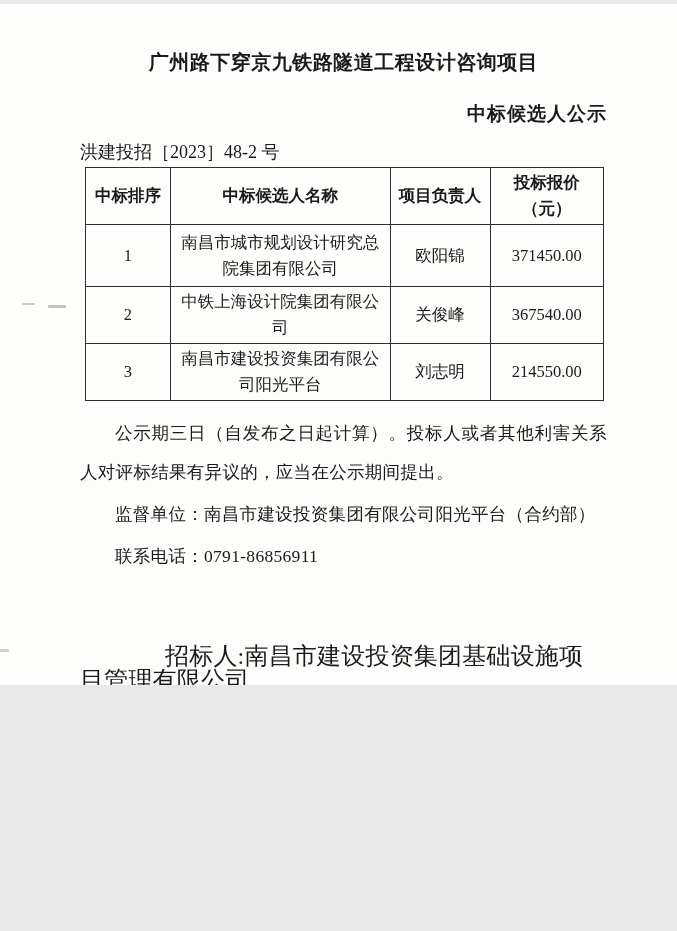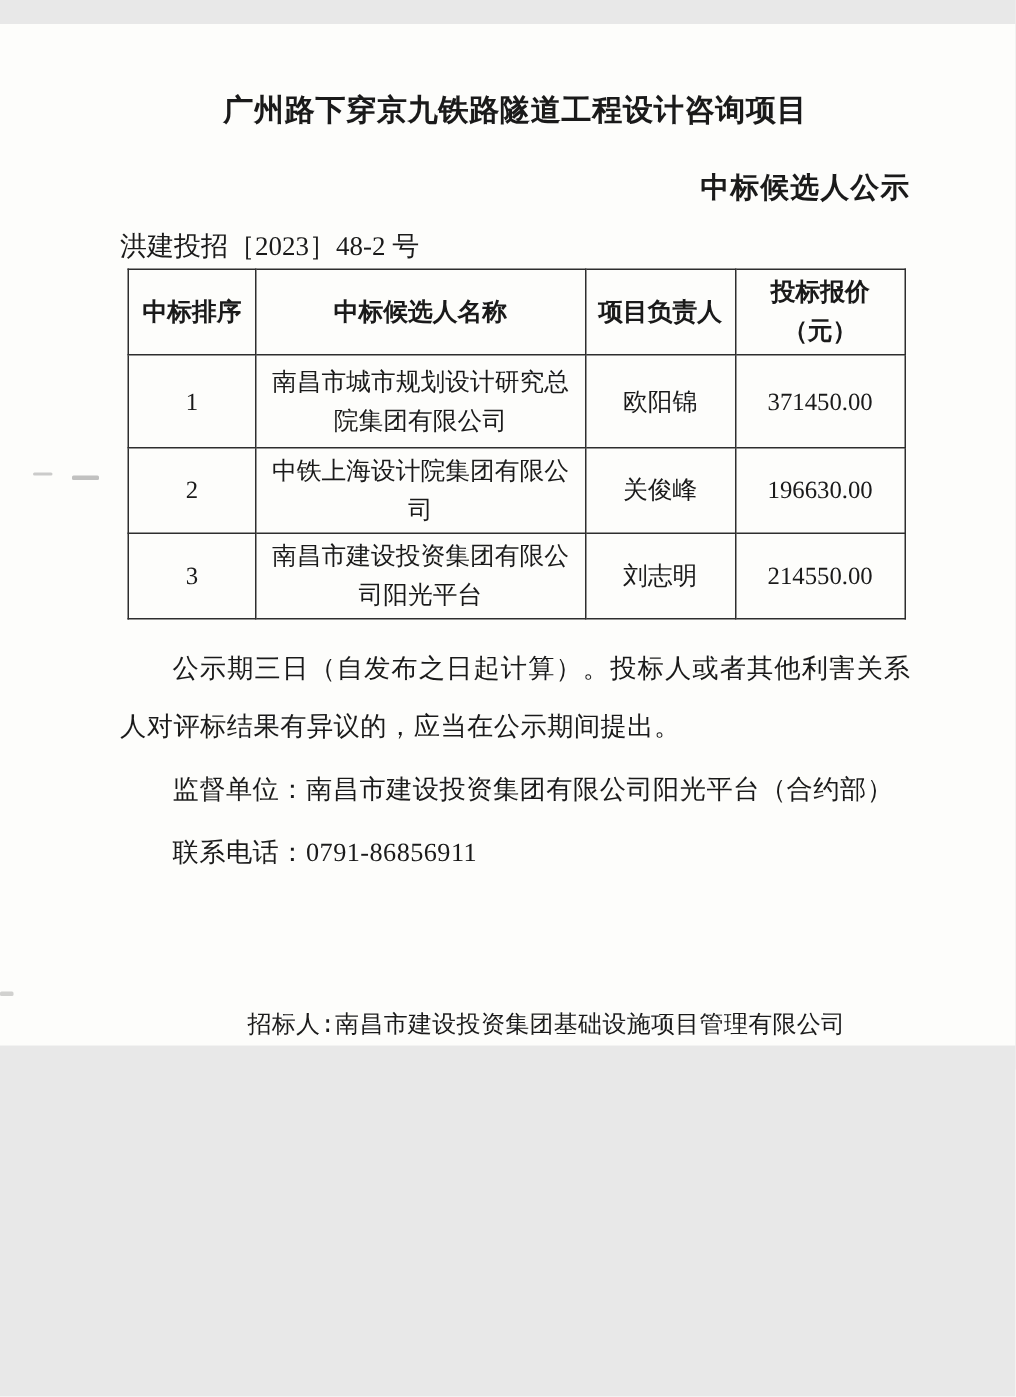--- a/index.html
+++ b/index.html
@@ -1,21 +1,21 @@
 <!DOCTYPE html>
 <html><head>
 <meta charset="utf-8">
 <style>
   * { margin: 0; padding: 0; box-sizing: border-box; }
   html, body { background: #e8e8e8; }
   .page {
     position: relative;
     width: 677px;
     height: 681px;
-    margin: 16px auto;
+    margin: 4px auto;
     background: #fdfdfb;
     overflow: hidden;
     font-family: "Liberation Serif", "DejaVu Serif", serif;
     color: #1a1a1a;
   }
   .content {
     position: relative;
     padding: 44px 70px 0 80px;
   }
   .doc-title {
@@ -75,26 +75,25 @@
   .row-third   { height: 56px; }
   .para-notice { margin-top: 13px; }
   .line-supervisor, .line-phone {
     font-size: 17.5px;
     line-height: 40px;
     text-indent: 2em;
     margin-top: 2px;
     letter-spacing: 0.3px;
   }
   .line-bidder {
-    font-size: 16px;
-    line-height: 56px;
+    font-size: 24px;
+    line-height: 24px;
     margin-top: 68px;
     text-indent: 85px;
     letter-spacing: 0.2px;
-    font-family: Liberation Mono, monospace;
   }
   .line-date {
     font-size: 19px;
     line-height: 40px;
     margin-top: 2px;
     padding-left: 330px;
     letter-spacing: 1px;
   }
   
   .seal {
@@ -158,21 +157,21 @@
       <tr class="row-first">
         <td>1</td>
         <td>南昌市城市规划设计研究总院集团有限公司</td>
         <td>欧阳锦</td>
         <td>371450.00</td>
       </tr>
       <tr class="row-second">
         <td>2</td>
         <td>中铁上海设计院集团有限公司</td>
         <td>关俊峰</td>
-        <td>196630.00</td>
+        <td>367540.00</td>
       </tr>
       <tr class="row-third">
         <td>3</td>
         <td>南昌市建设投资集团有限公司阳光平台</td>
         <td>刘志明</td>
         <td>214550.00</td>
       </tr>
     </tbody>
       </table>
 

